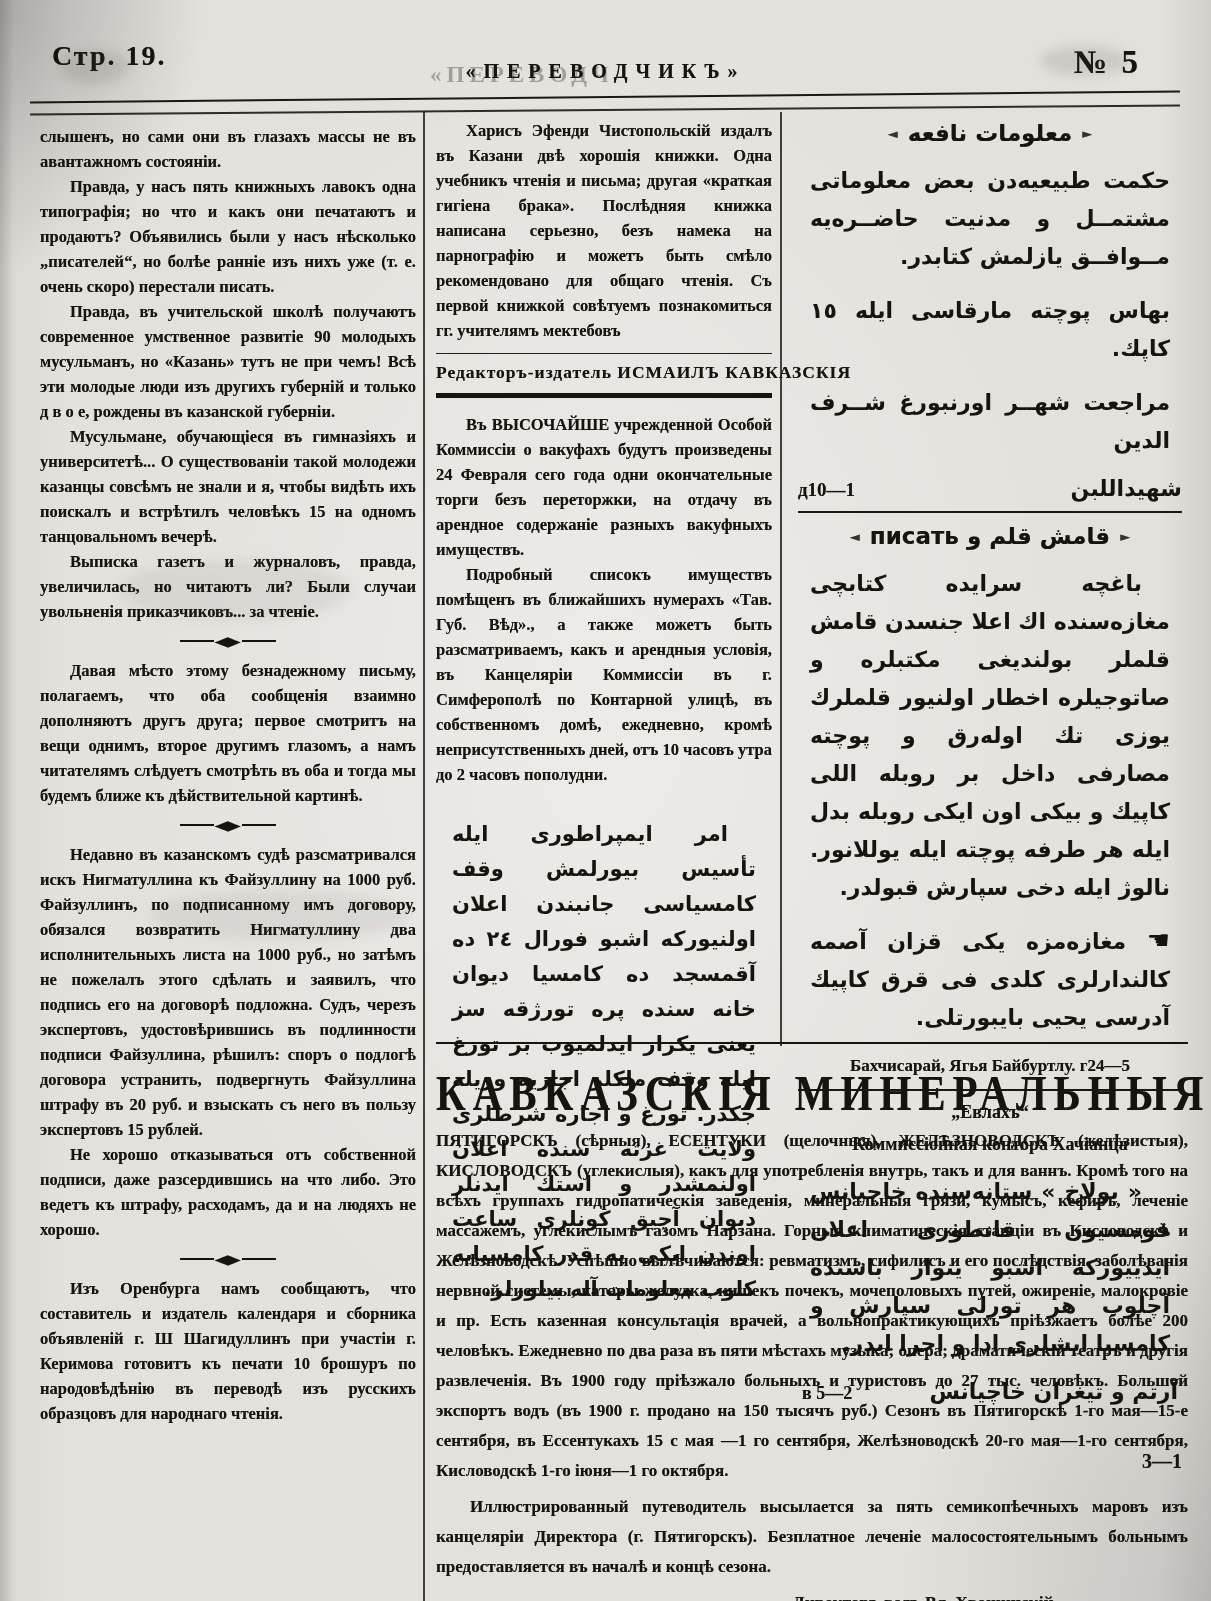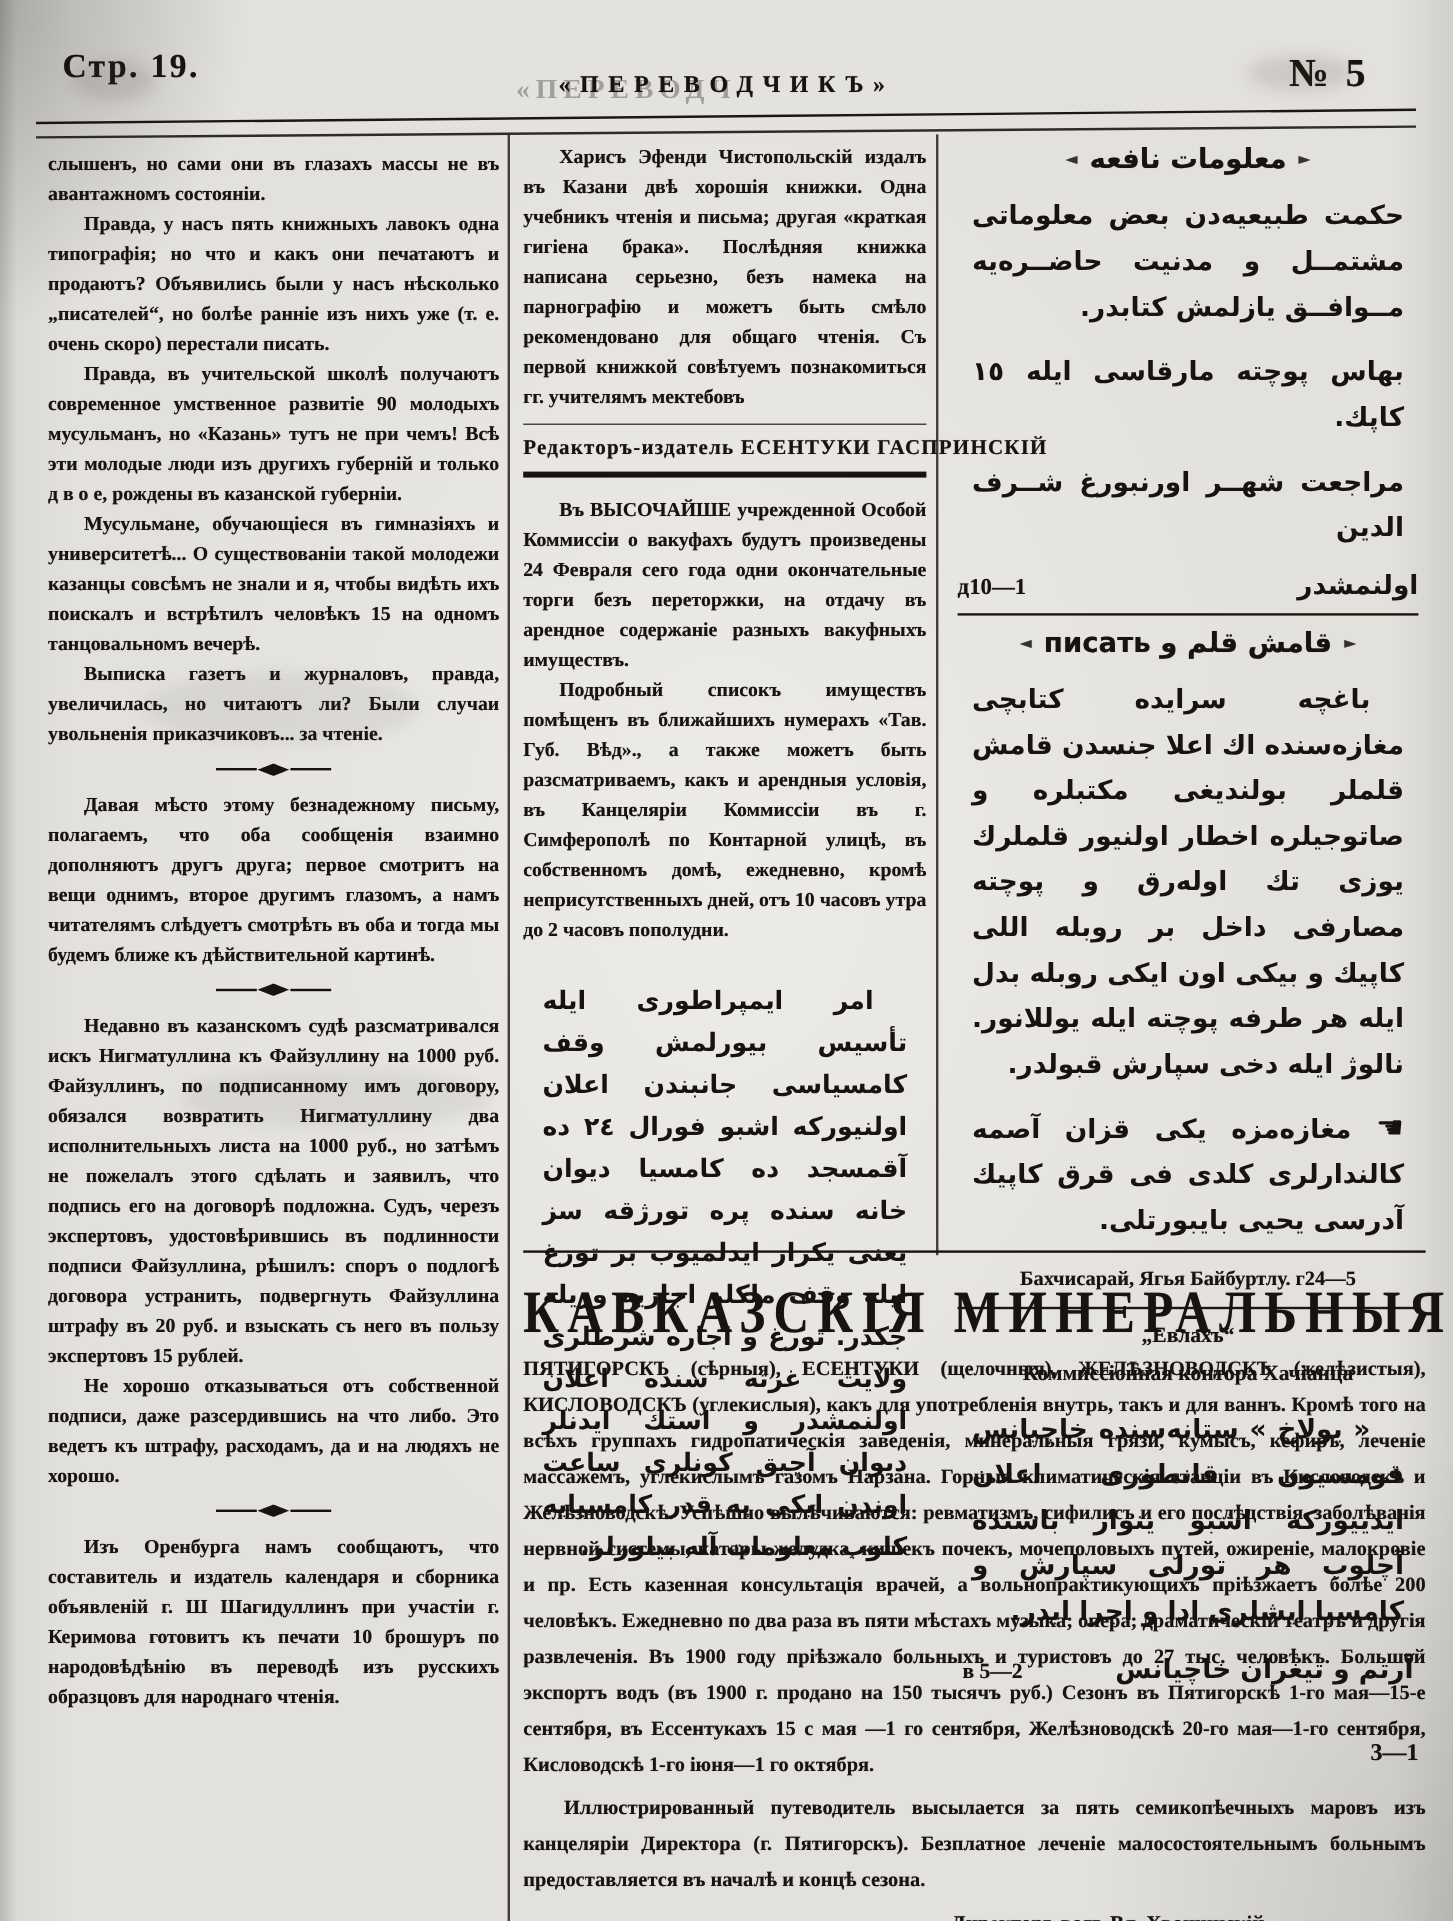--- a/index.html
+++ b/index.html
@@ -107,42 +107,42 @@
     <span class="dash"></span>
     <span class="gem">◆</span>
     <span class="dash"></span>
   </div>
   <p class="tx ink">Изъ Оренбурга намъ сообщаютъ, что составитель и издатель календаря и сборника объявленій г. Ш Шагидуллинъ при участіи г. Керимова готовитъ къ печати 10 брошуръ по народовѣдѣнію въ переводѣ изъ русскихъ образцовъ для народнаго чтенія.</p>
 </div>
 
 <div class="col col-mid">
   <p class="tx ink">Харисъ Эфенди Чистопольскій издалъ въ Казани двѣ хорошія книжки. Одна учебникъ чтенія и письма; другая «краткая гигіена брака». Послѣдняя книжка написана серьезно, безъ намека на парнографію и можетъ быть смѣло рекомендовано для общаго чтенія. Съ первой книжкой совѣтуемъ познакомиться гг. учителямъ мектебовъ</p>
   <div class="editor-wrap">
-    <span class="editor-line ink">Редакторъ-издатель ЕСЕНТУКИ ГАСПРИНСКІЙ</span>
+    <span class="editor-line ink">Редакторъ-издатель ИСМАИЛЪ КАВКАЗСКІЯ</span>
   </div>
   <div class="mid-gap"></div>
   <p class="tx ink">Въ ВЫСОЧАЙШЕ учрежденной Особой Коммиссіи о вакуфахъ будутъ произведены 24 Февраля сего года одни окончательные торги безъ переторжки, на отдачу въ арендное содержаніе разныхъ вакуфныхъ имуществъ.</p>
   <p class="tx ink">Подробный списокъ имуществъ помѣщенъ въ ближайшихъ нумерахъ «Тав. Губ. Вѣд»., а также можетъ быть разсматриваемъ, какъ и арендныя условія, въ Канцеляріи Коммиссіи въ г. Симферополѣ по Контарной улицѣ, въ собственномъ домѣ, ежедневно, кромѣ неприсутственныхъ дней, отъ 10 часовъ утра до 2 часовъ пополудни.</p>
   <div class="mid-gap"></div>
   <p class="ar">امر ايمپراطورى ايله تأسيس بيورلمش وقف كامسياسى جانبندن اعلان اولنيوركه اشبو فورال ٢٤ ده آقمسجد ده كامسيا ديوان خانه سنده پره تورژقه سز يعنى يكرار ايدلميوب بر تورغ ايله وقف ملكلر اجاريه وريله جكدر. تورغ و اجاره شرطلرى ولايت غزته سنده اعلان اولنمشدر و استك ايدنلر ديوان آچيق كونلرى ساعت اوندن ايكى يه قدر كامسيايه كلوب معلومات آله بيلورلر.</p>
 </div>
 
 <div class="col col-right">
 
   <div>
     <div class="ar-head ink">
       <span class="fleuron">►</span>
       <span>معلومات نافعه</span>
       <span class="fleuron">◄</span>
     </div>
     <p class="ar" style="text-indent:0">حكمت طبيعيه‌دن بعض معلوماتى مشتمــل و مدنيت حاضــره‌يه مــوافــق يازلمش كتابدر.</p>
     <p class="ar" style="text-indent:0">بهاس پوچته مارقاسى ايله ١٥ كاپك.</p>
     <p class="ar" style="text-indent:0">مراجعت شهــر اورنبورغ شــرف الدين</p>
     <div class="tagline">
-      <span>اولنمشدر</span>
+      <span>شهيداللبن</span>
       <span class="tag ink">д10—1</span>
     </div>
     <hr class="sec-rule">
   </div>
 
   <div>
     <div class="ar-head ink">
       <span class="fleuron">►</span>
       <span>قامش قلم و писать</span>
       <span class="fleuron">◄</span>

